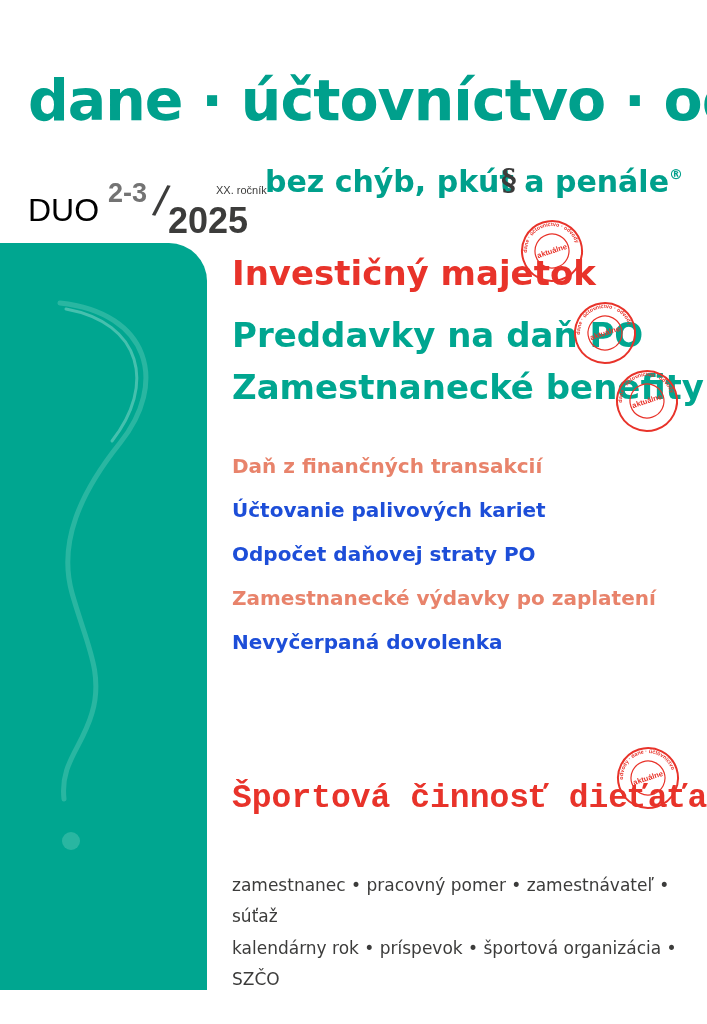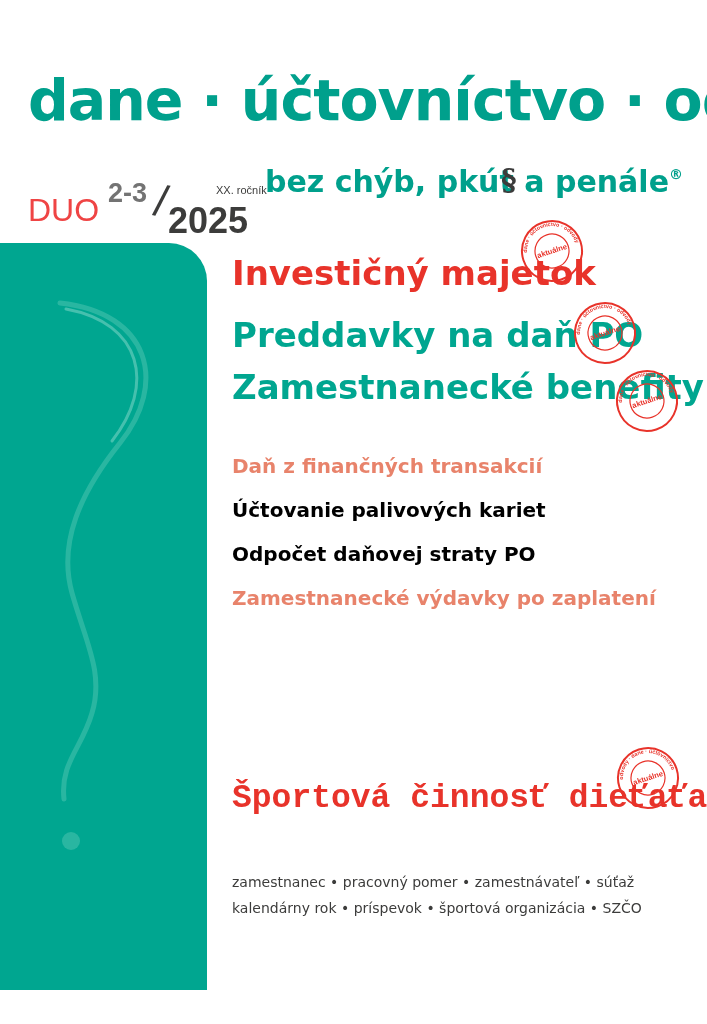--- a/index.html
+++ b/index.html
@@ -77,21 +77,21 @@
     top: 178px;
     width: 220px;
     height: 62px;
   }
   .issue-duo {
     position: absolute;
     left: 0px;
     top: 14px;
     font-size: 32px;
     font-weight: normal;
-    color: #ef4444;
+    color: #000000;
     font-family: "Liberation Sans", sans-serif;
   }
   .issue-num {
     position: absolute;
     left: 80px;
     top: 0px;
     font-size: 27px;
     font-weight: bold;
     color: #737373;
     font-family: "Liberation Sans", sans-serif;
@@ -164,38 +164,38 @@
 
   .h-minor {
     font-size: 20px;
     font-weight: bold;
     font-family: "DejaVu Sans", sans-serif;
     line-height: 1.1;
     margin: 0 0 22px 0;
     white-space: nowrap;
   }
   .h-minor.salmon { color: #e8836b; }
-  .h-minor.teal { color: #000000; }
+  .h-minor.teal { color: #1d4ed8; }
 
   .h-sport {
     position: absolute;
     left: 0px;
     top: 525px;
     font-size: 33px;
     font-weight: bold;
     color: #e8332a;
     font-family: Liberation Mono, monospace;
     white-space: nowrap;
   }
   .keywords {
     position: absolute;
     left: 0px;
     top: 615px;
     width: 450px;
-    font-size: 14px;
+    font-size: 17px;
     color: #3c3c3b;
     line-height: 1.85;
     font-family: "DejaVu Sans", sans-serif;
   }
 
   
   .stamp {
     position: absolute;
     width: 66px;
     height: 66px;
@@ -235,20 +235,21 @@
 
   <div class="content">
     <div class="h-major red">Investičný majetok</div>
     <div class="h-major teal m2">Preddavky na daň PO</div>
     <div class="h-major teal m3">Zamestnanecké benefity</div>
 
     <div class="h-minor salmon">Daň z finančných transakcií</div>
     <div class="h-minor teal">Účtovanie palivových kariet</div>
     <div class="h-minor teal">Odpočet daňovej straty PO</div>
     <div class="h-minor salmon">Zamestnanecké výdavky po zaplatení</div>
+    <div class="h-minor teal">Nevyčerpaná dovolenka</div>
 
     <div class="h-sport">Športová činnosť dieťaťa</div>
 
     <div class="keywords">
       <div>zamestnanec • pracovný pomer • zamestnávateľ • súťaž</div>
       <div>kalendárny rok • príspevok • športová organizácia • SZČO</div>
     </div>
   </div>
 
   <div class="stamp" style="left:519px; top:218px; transform:rotate(-18deg);">

